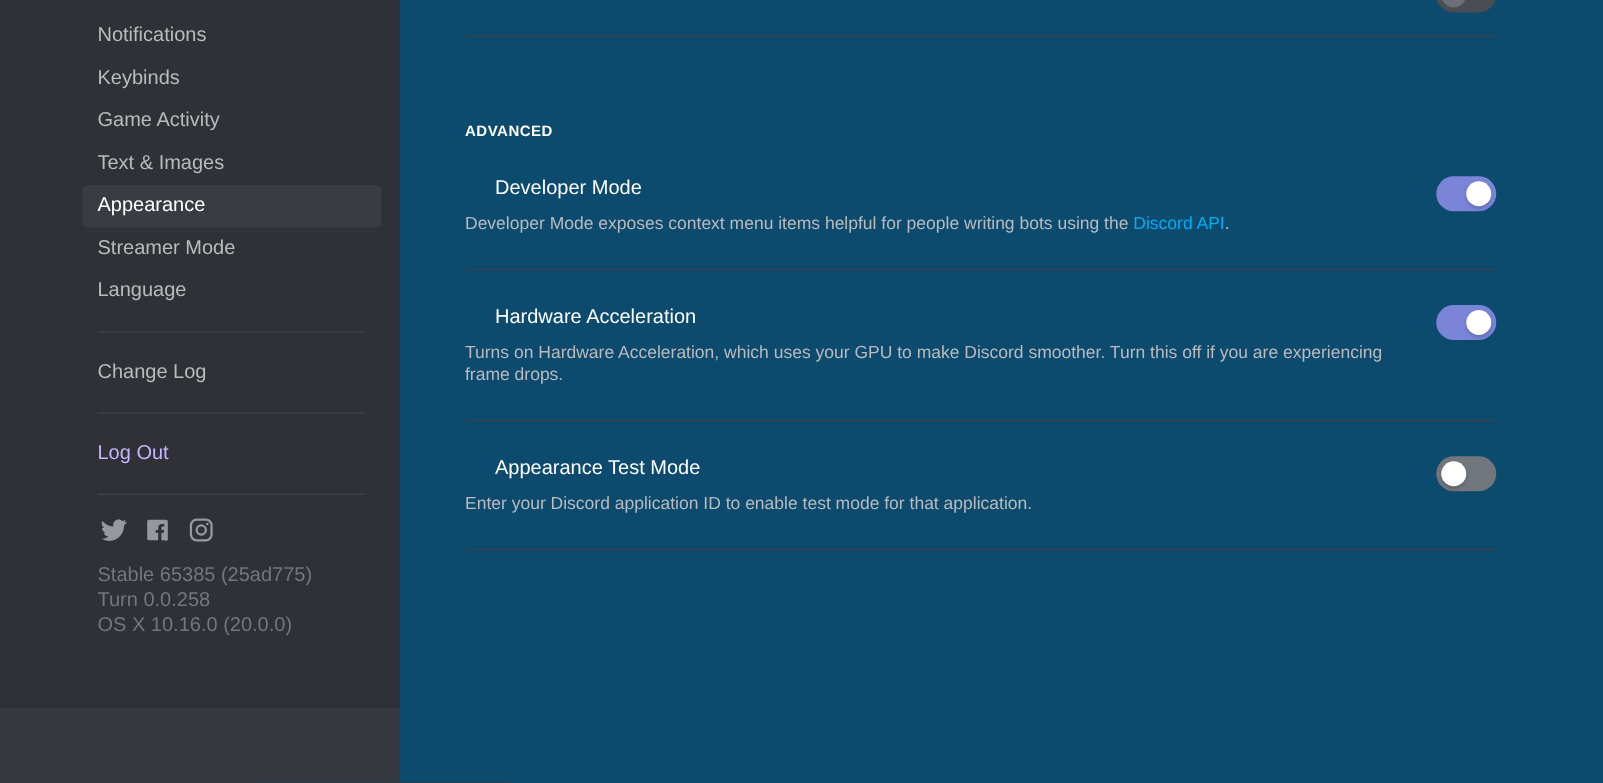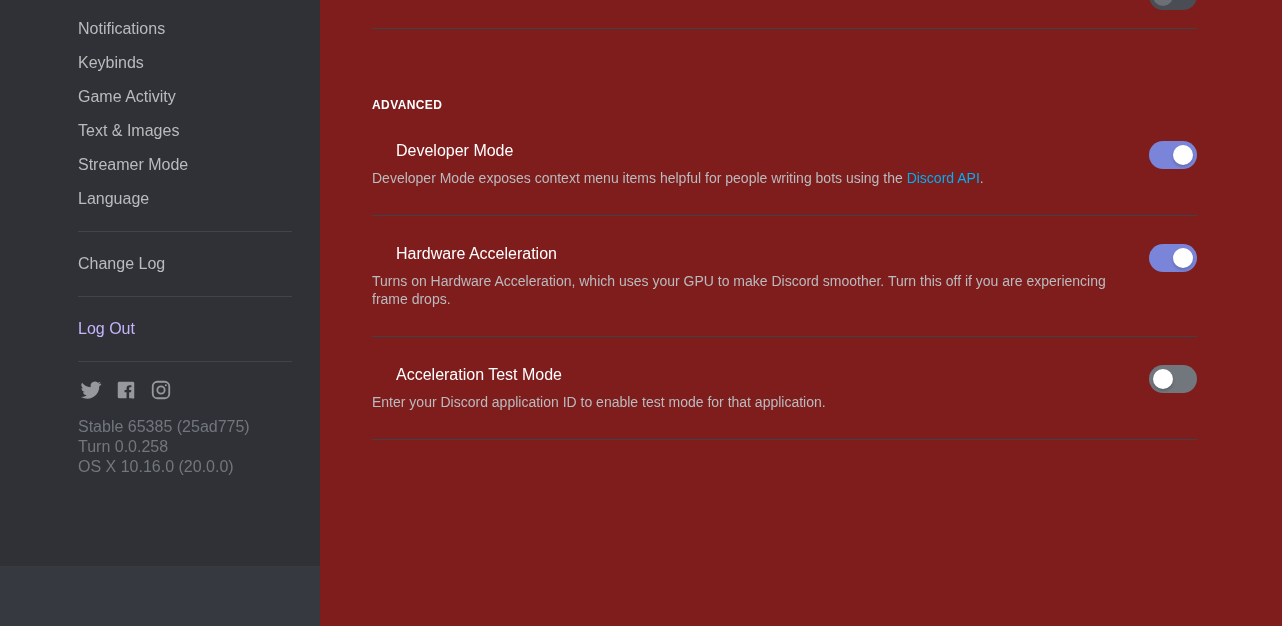--- a/index.html
+++ b/index.html
@@ -85,21 +85,21 @@
     font-size: 16px;
     line-height: 20px;
   }
   .version-line { display: block; }
 
   
   .content {
     position: relative;
     flex: 1 1 auto;
     height: 626px;
-    background: #7f1d1d;
+    background: #0c4a6e;
     overflow: hidden;
   }
 
   .content-inner {
     position: absolute;
     top: -18px;
     left: 0;
     width: 962px;
     padding: 0 85px 0 52px;
   }
@@ -193,20 +193,23 @@
         <span>Notifications</span>
       </div>
       <div class="nav-item">
         <span>Keybinds</span>
       </div>
       <div class="nav-item">
         <span>Game Activity</span>
       </div>
       <div class="nav-item">
         <span>Text &amp; Images</span>
+      </div>
+      <div class="nav-item selected">
+        <span>Appearance</span>
       </div>
       <div class="nav-item">
         <span>Streamer Mode</span>
       </div>
       <div class="nav-item">
         <span>Language</span>
       </div>
 
       <div class="sidebar-divider"></div>
 
@@ -289,21 +292,21 @@
         <div class="toggle on">
           <span class="knob"></span>
         </div>
       </div>
 
       <div class="spacer-md"></div>
       <div class="content-divider"></div>
       <div class="spacer-md"></div>
 
       <div class="setting-row">
-        <div class="setting-title">Acceleration Test Mode</div>
+        <div class="setting-title">Appearance Test Mode</div>
         <div class="setting-desc">Enter your Discord application ID to enable test mode for that application.</div>
         <div class="toggle">
           <span class="knob"></span>
         </div>
       </div>
 
       <div class="spacer-md"></div>
       <div class="content-divider"></div>
 
     </div>

